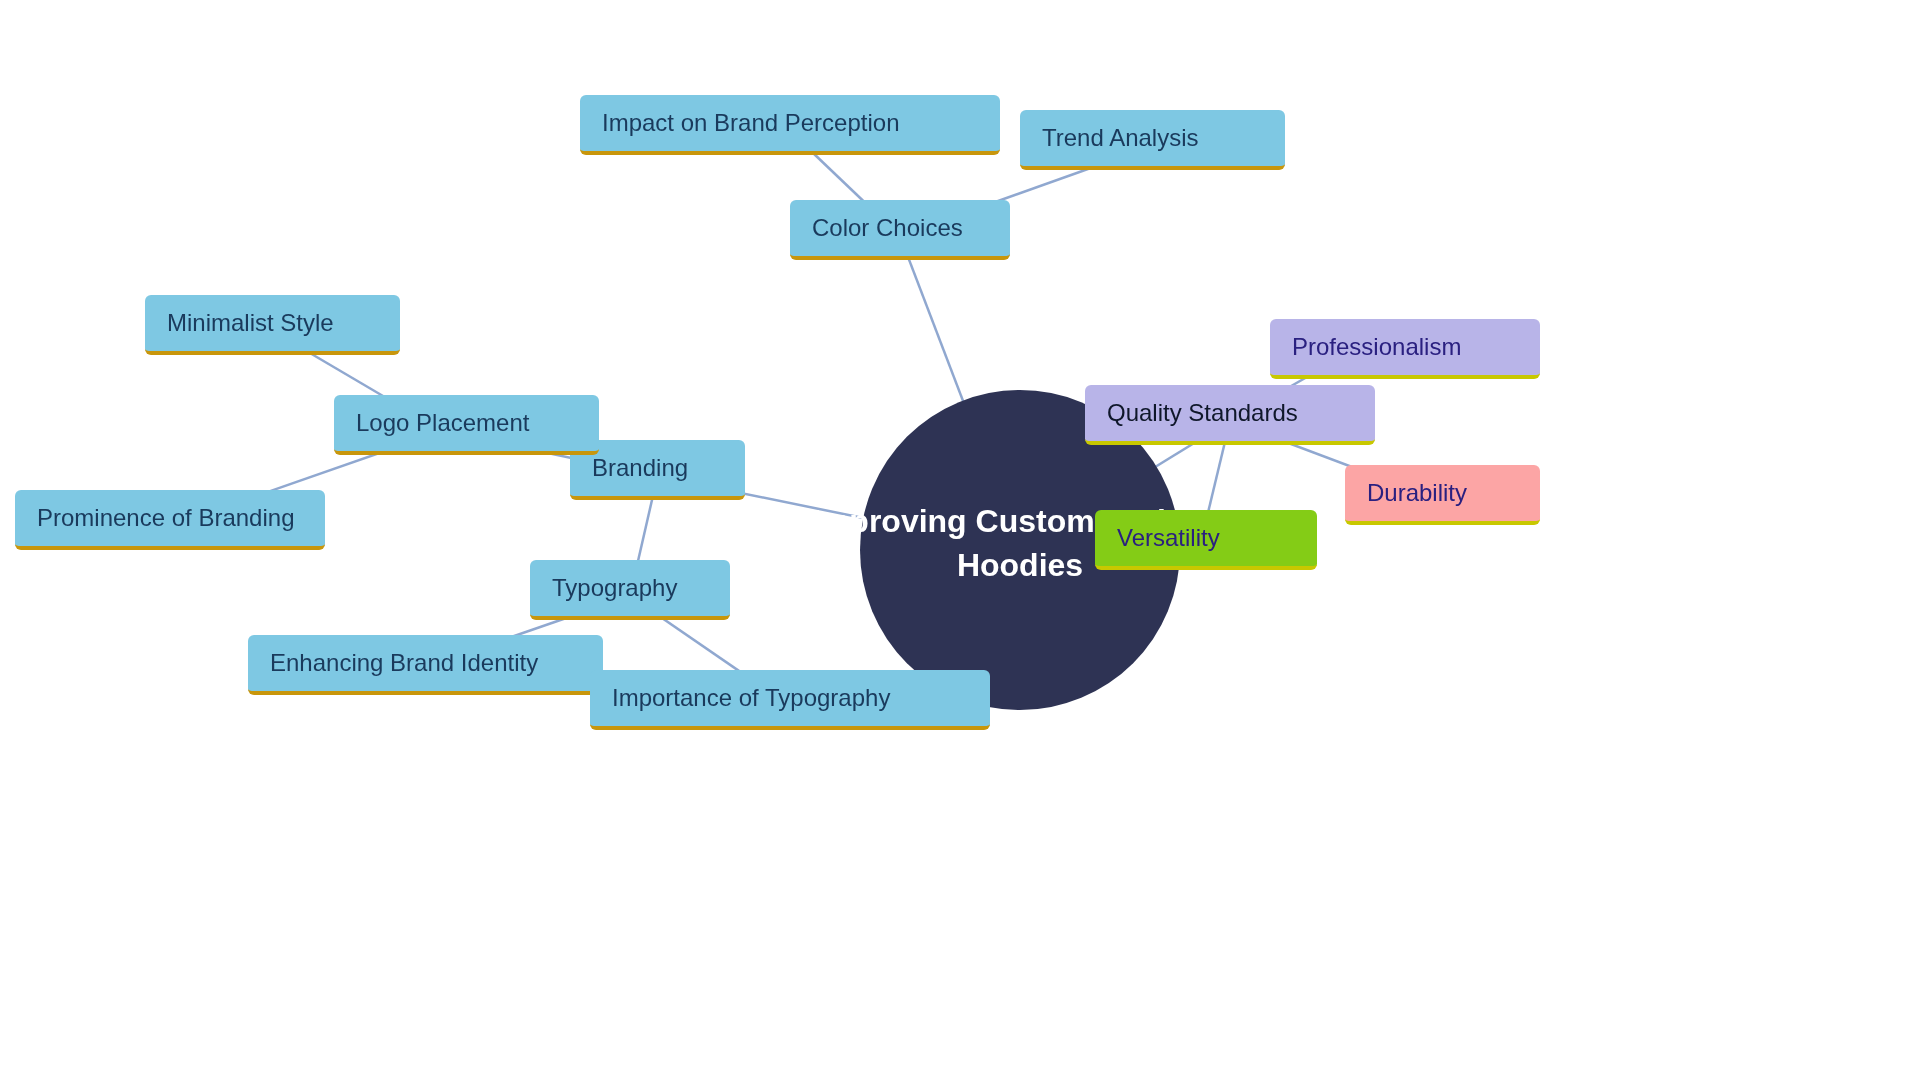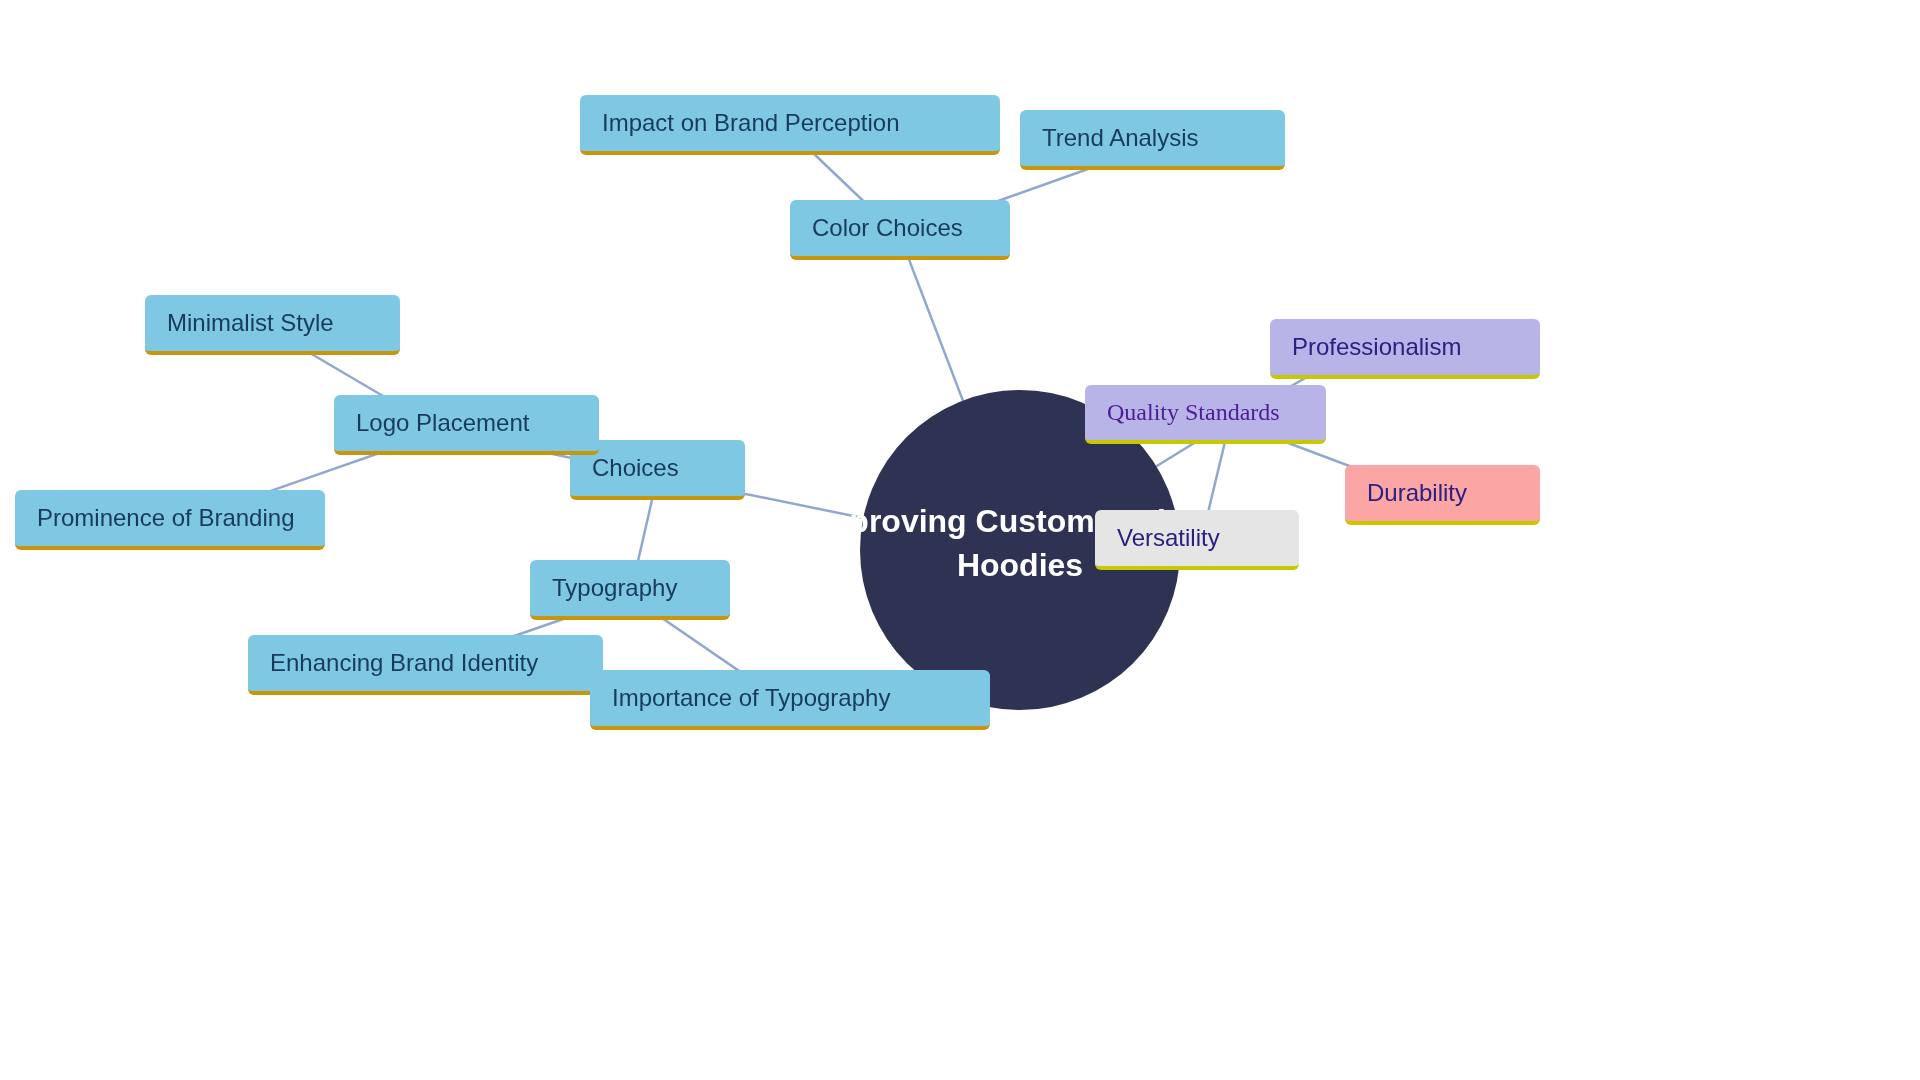--- a/index.html
+++ b/index.html
@@ -47,23 +47,23 @@
     <line x1="1230" y1="421" x2="1442.5" y2="501" stroke="#90a8d0" stroke-width="2.5"></line>
     <line x1="1230" y1="421" x2="1200" y2="546" stroke="#90a8d0" stroke-width="2.5"></line>
     <circle cx="1020" cy="550" r="160" fill="#2e3354"></circle>
     <text x="1020" y="532" text-anchor="middle" fill="#ffffff" font-size="32" font-family="Arial, sans-serif" font-weight="600">Improving Custom Carhartt</text>
     <text x="1020" y="576" text-anchor="middle" fill="#ffffff" font-size="32" font-family="Arial, sans-serif" font-weight="600">Hoodies</text>
   </svg>
 
 <div class="node-label" style="left: 790px; top: 200px; width: 220px; background: rgb(126, 200, 227); color: rgb(26, 58, 92); border-bottom-color: rgb(200, 150, 12);">Color Choices</div>
 <div class="node-label" style="left: 580px; top: 95px; width: 420px; background: rgb(126, 200, 227); color: rgb(26, 58, 92); border-bottom-color: rgb(200, 150, 12);">Impact on Brand Perception</div>
 <div class="node-label" style="left: 1020px; top: 110px; width: 265px; background: rgb(126, 200, 227); color: rgb(26, 58, 92); border-bottom-color: rgb(200, 150, 12);">Trend Analysis</div>
-<div class="node-label" style="left: 570px; top: 440px; width: 175px; background: rgb(126, 200, 227); color: rgb(26, 58, 92); border-bottom-color: rgb(200, 150, 12);">Choices</div>
+<div class="node-label" style="left: 570px; top: 440px; width: 175px; background: rgb(126, 200, 227); color: rgb(26, 58, 92); border-bottom-color: rgb(200, 150, 12);">Branding</div>
 <div class="node-label" style="left: 310px; top: 395px; width: 265px; background: rgb(126, 200, 227); color: rgb(26, 58, 92); border-bottom-color: rgb(200, 150, 12); margin-left: 24px;">Logo Placement</div>
 <div class="node-label" style="left: 145px; top: 295px; width: 255px; background: rgb(126, 200, 227); color: rgb(26, 58, 92); border-bottom-color: rgb(200, 150, 12);">Minimalist Style</div>
 <div class="node-label" style="left: 15px; top: 490px; width: 310px; background: rgb(126, 200, 227); color: rgb(26, 58, 92); border-bottom-color: rgb(200, 150, 12);">Prominence of Branding</div>
 <div class="node-label" style="left: 530px; top: 560px; width: 200px; background: rgb(126, 200, 227); color: rgb(26, 58, 92); border-bottom-color: rgb(200, 150, 12);">Typography</div>
 <div class="node-label" style="left: 235px; top: 635px; width: 355px; background: rgb(126, 200, 227); color: rgb(26, 58, 92); border-bottom-color: rgb(200, 150, 12); margin-left: 13px;">Enhancing Brand Identity</div>
 <div class="node-label" style="left: 590px; top: 670px; width: 400px; background: rgb(126, 200, 227); color: rgb(26, 58, 92); border-bottom-color: rgb(200, 150, 12);">Importance of Typography</div>
-<div class="node-label" style="left: 1085px; top: 385px; width: 241px; background: rgb(184, 180, 232); color: #4c1d95; border-bottom-color: rgb(200, 200, 0); font-family: Liberation Serif, serif;">Quality Standards</div>
+<div class="node-label" style="left: 1085px; top: 385px; width: 290px; background: rgb(184, 180, 232); color: #0f172a; border-bottom-color: rgb(200, 200, 0);">Quality Standards</div>
 <div class="node-label" style="left: 1270px; top: 285px; width: 270px; background: rgb(184, 180, 232); color: rgb(42, 32, 128); border-bottom-color: rgb(200, 200, 0); margin-top: 34px;">Professionalism</div>
 <div class="node-label" style="left: 1345px; top: 465px; width: 195px; background: #fca5a5; color: rgb(42, 32, 128); border-bottom-color: rgb(200, 200, 0);">Durability</div>
-<div class="node-label" style="left: 1095px; top: 510px; width: 204px; background: #e5e5e5; color: rgb(42, 32, 128); border-bottom-color: rgb(200, 200, 0);">Versatility</div>
+<div class="node-label" style="left: 1095px; top: 510px; width: 222px; background: #84cc16; color: rgb(42, 32, 128); border-bottom-color: rgb(200, 200, 0);">Versatility</div>
 
 </body></html>

